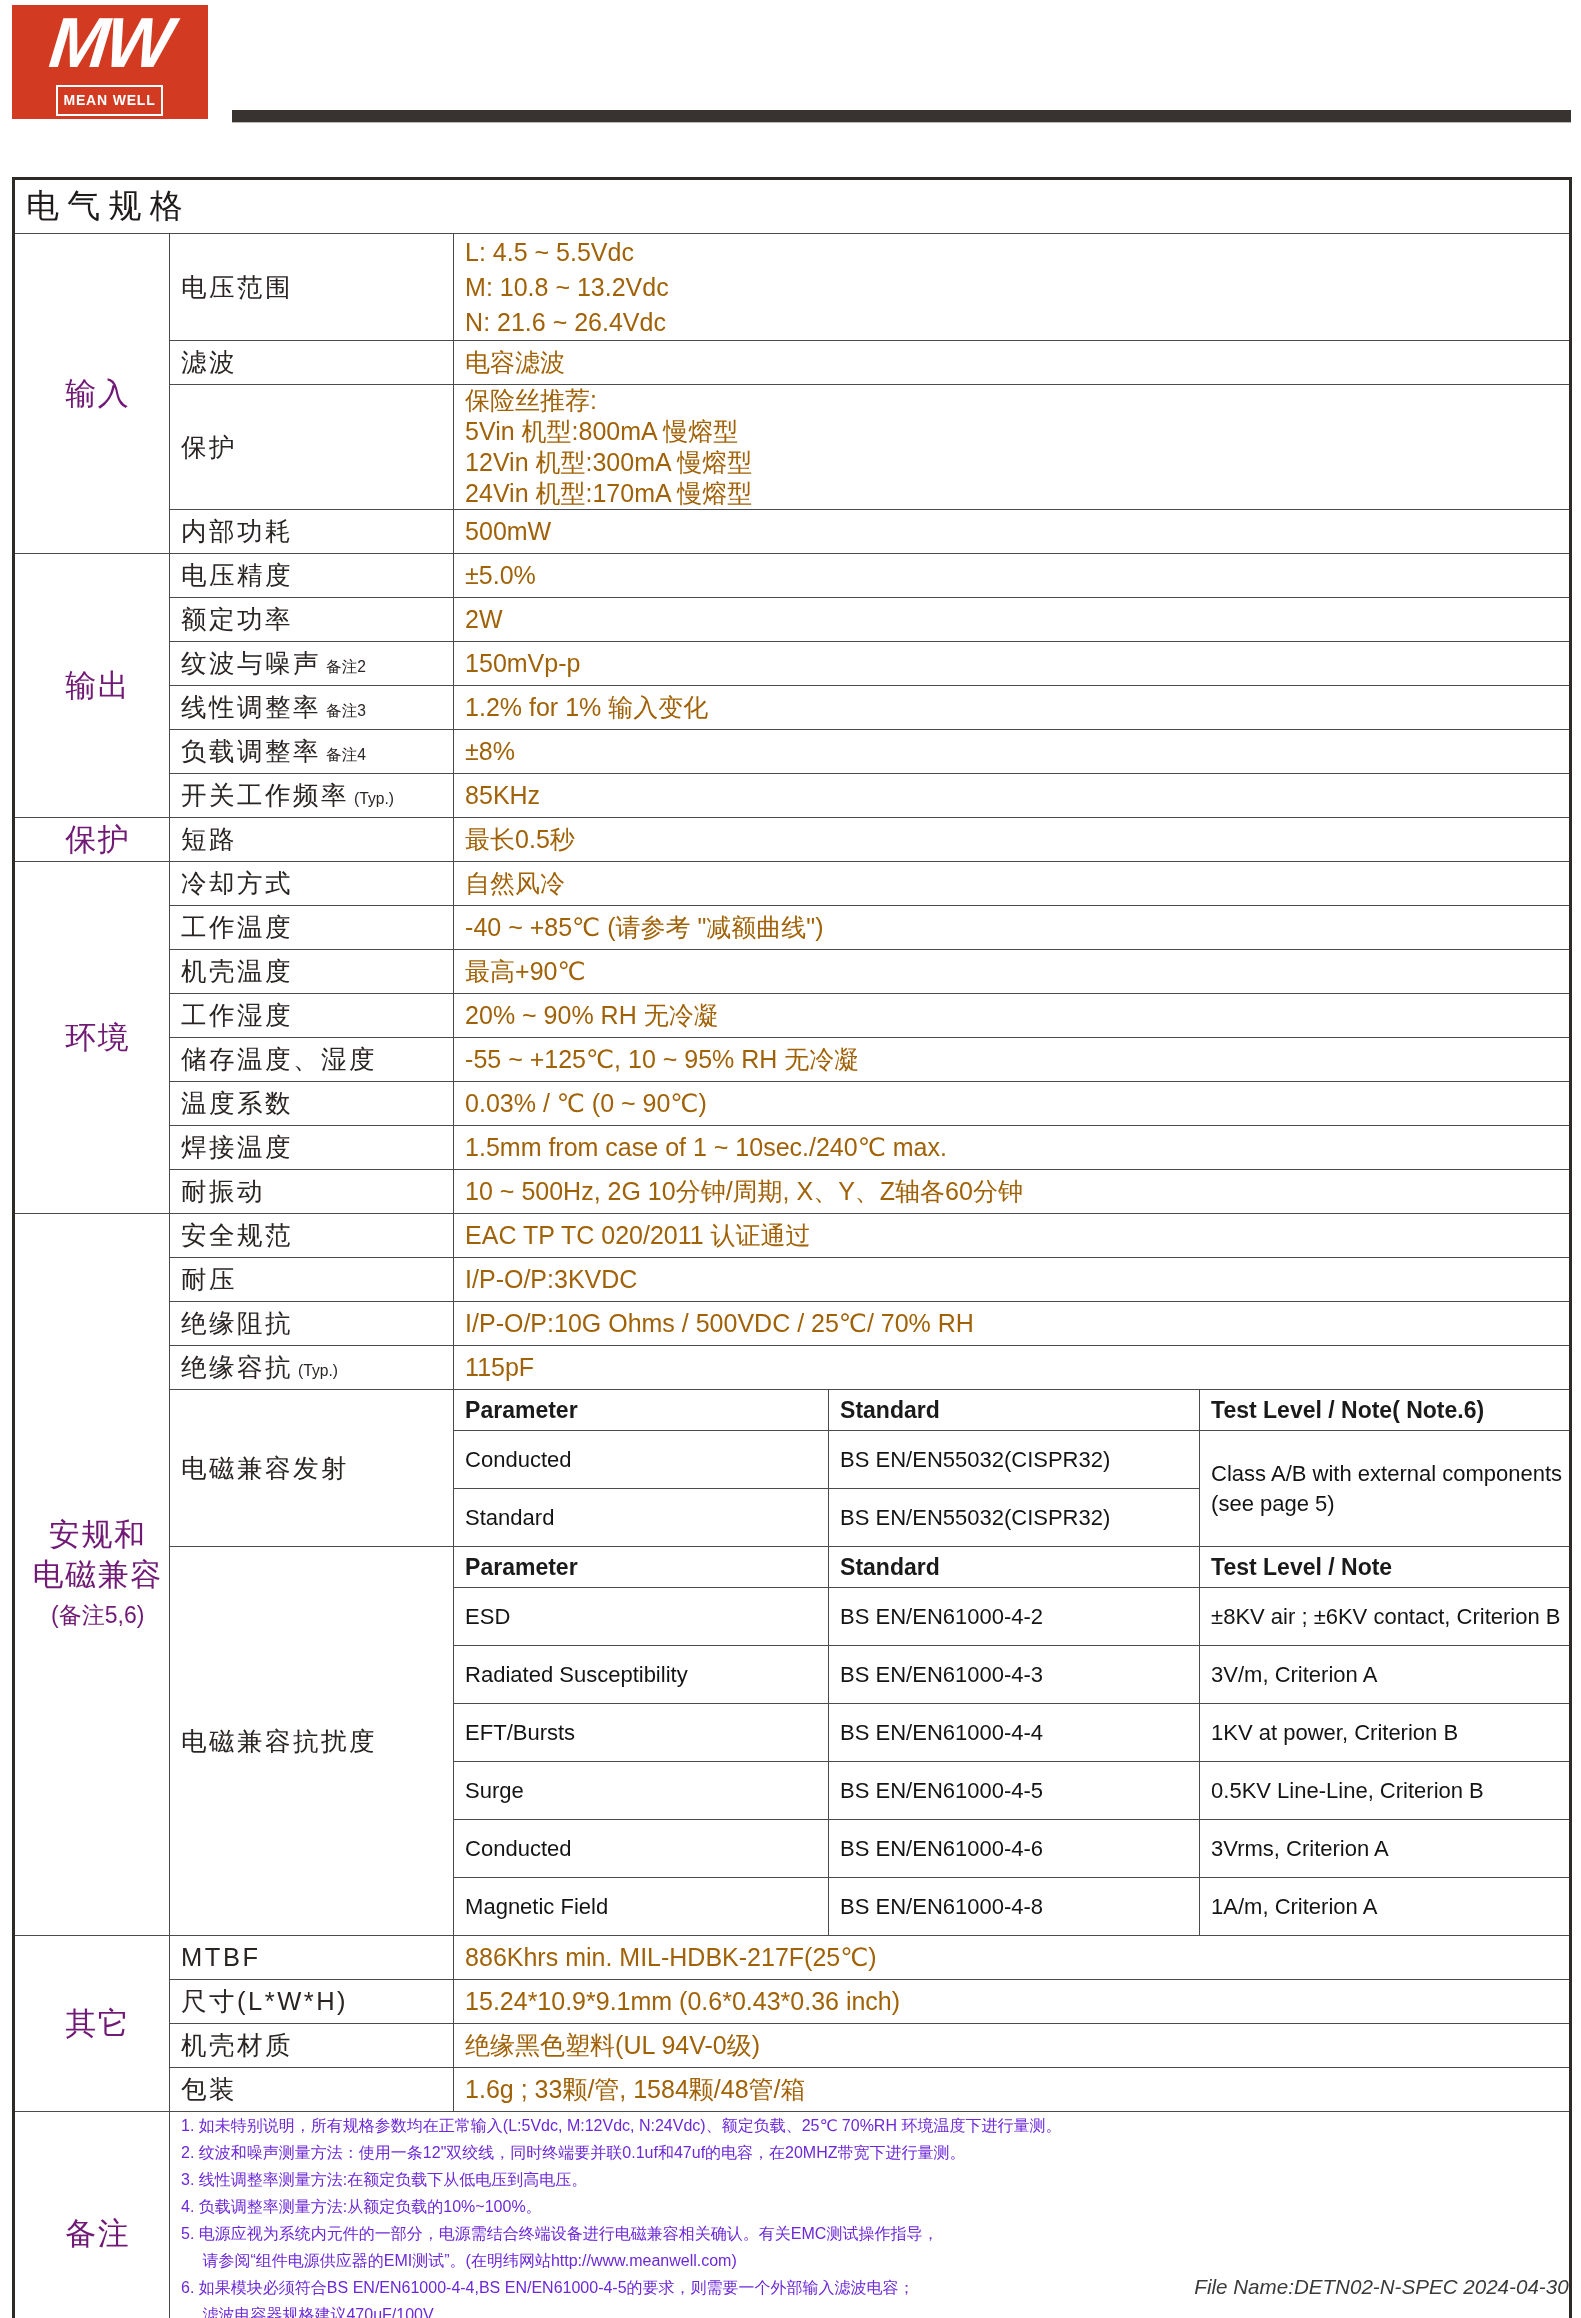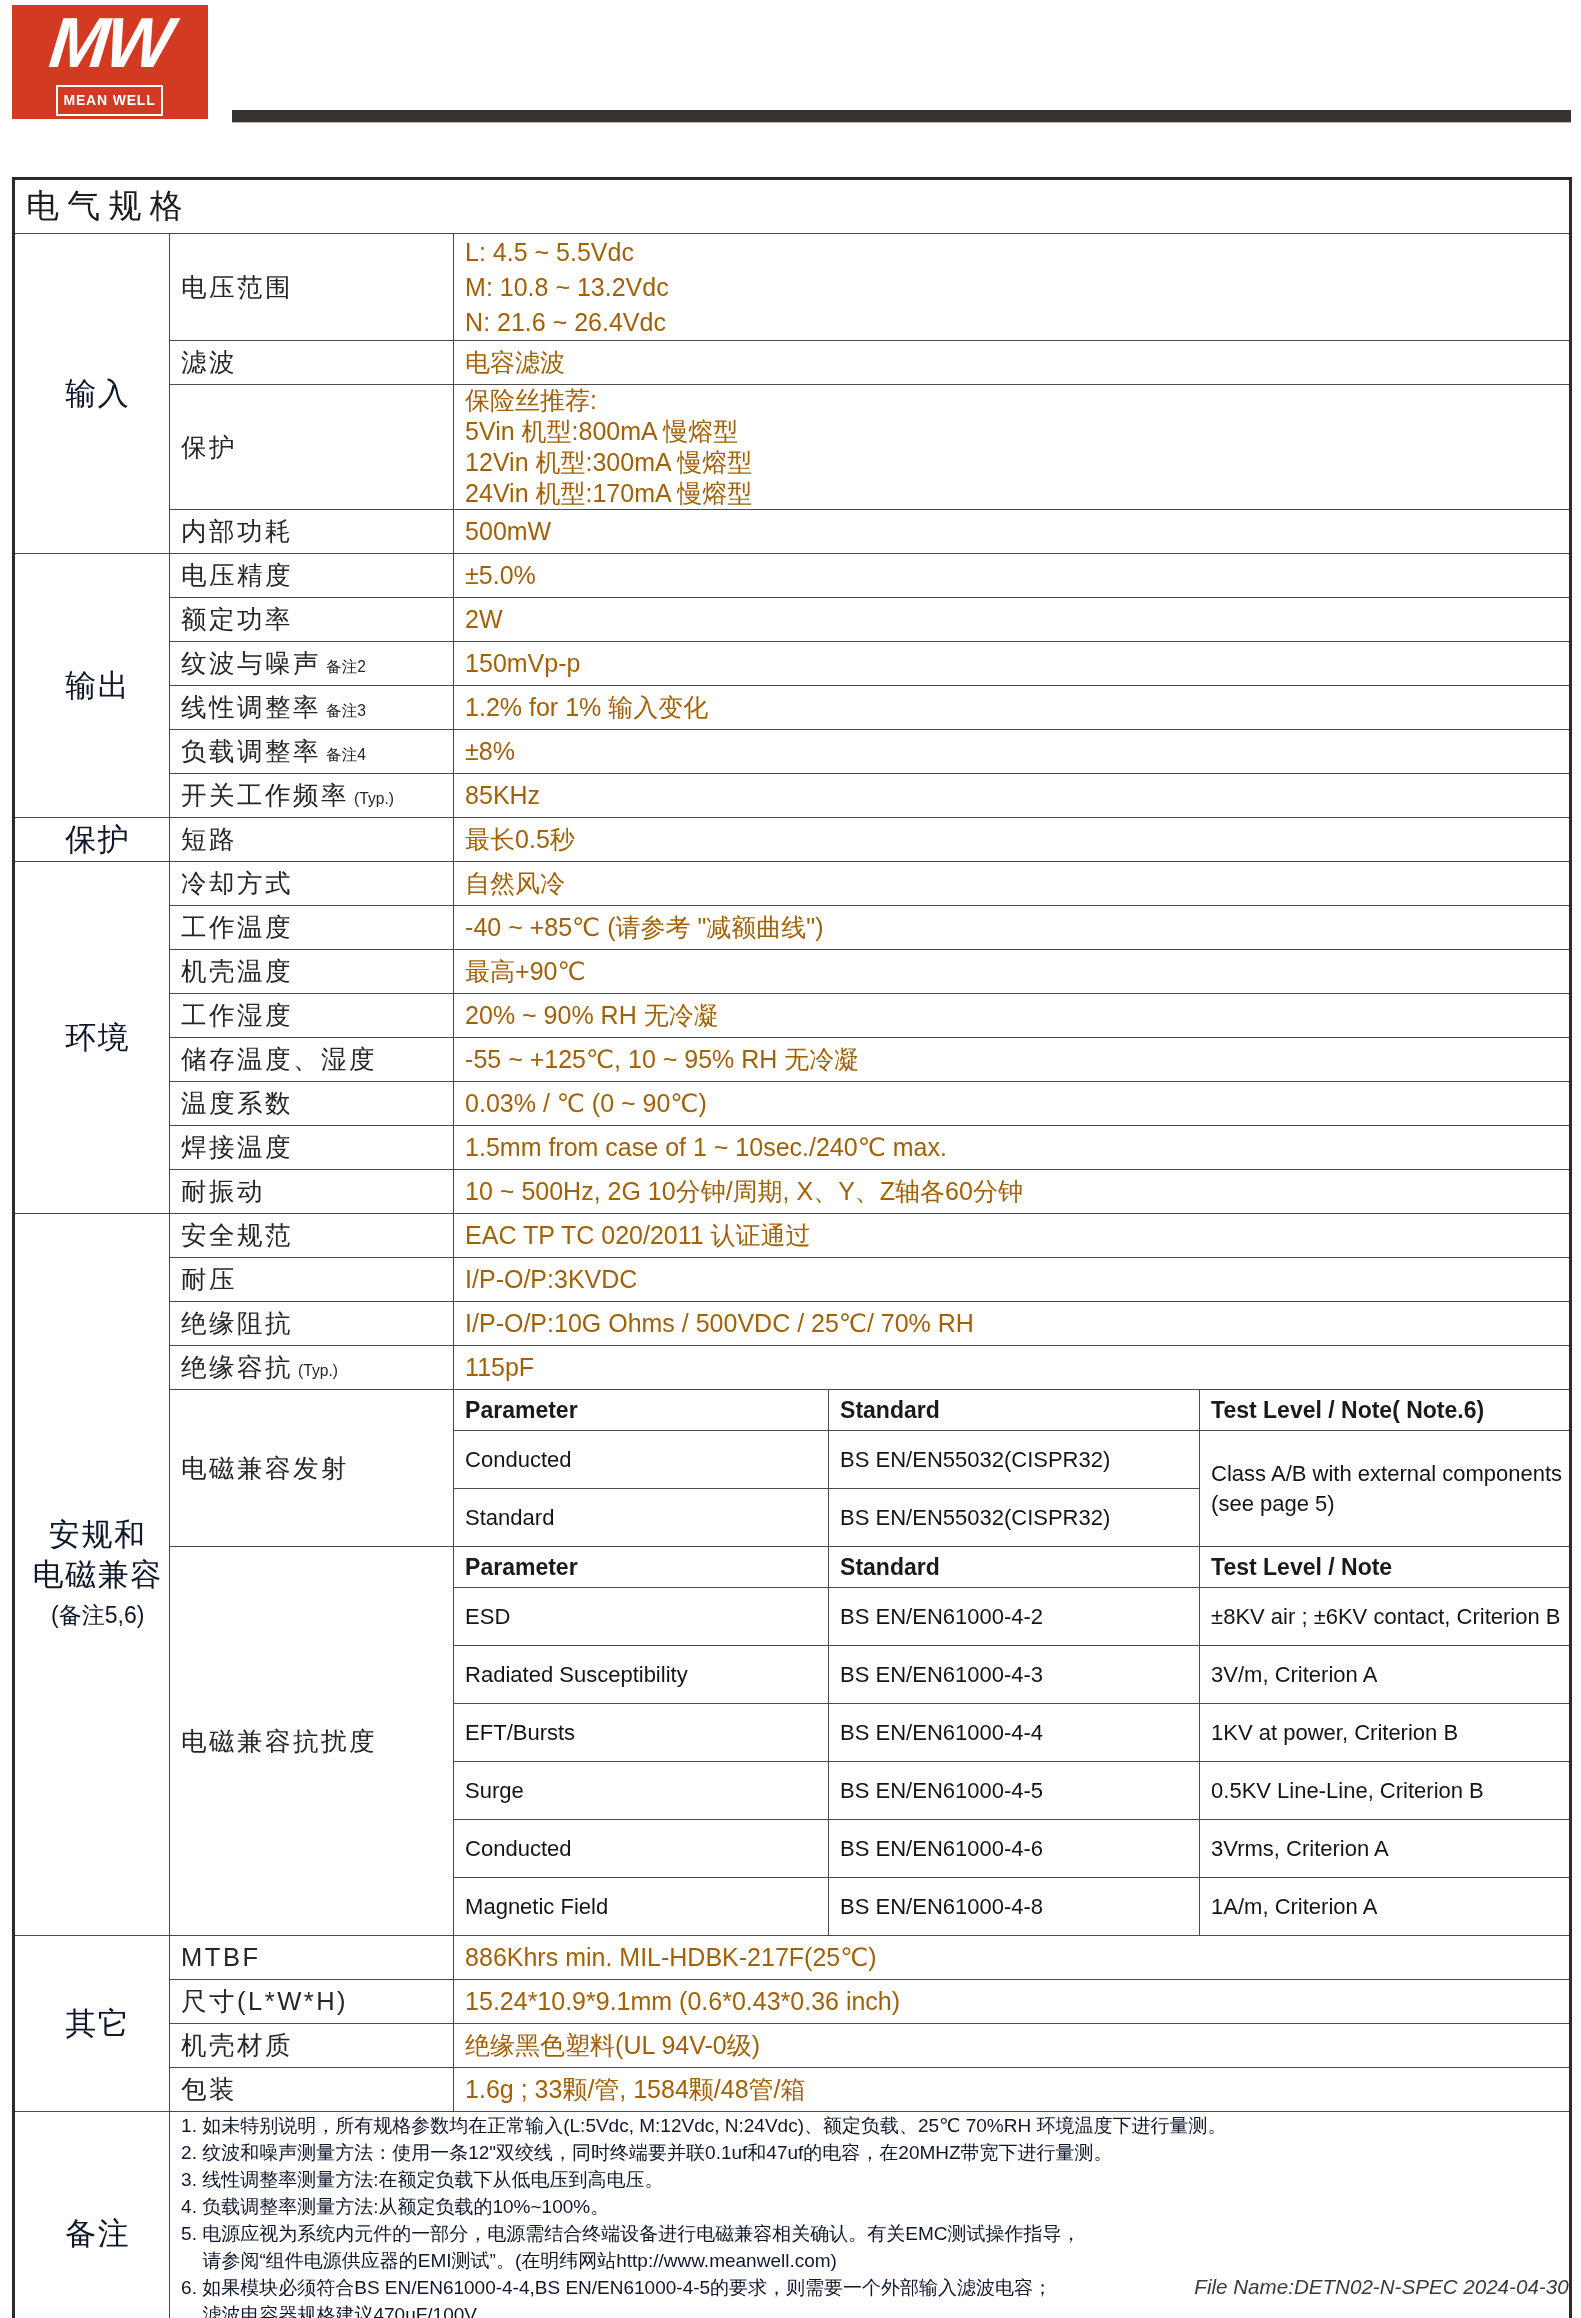--- a/index.html
+++ b/index.html
@@ -39,40 +39,40 @@
   }
   #spec-table td{
     border:1.6px solid #4a4b4d;vertical-align:middle;overflow:hidden;
     padding:0 0 0 10.7px;background:#ffffff;
   }
   #spec-table{border:3.3px solid #2e2a28;padding-left:28px;}
   tr.sec td{border-top:3.3px solid #2e2a28;}
   td.bg-b{background:#cbd5dc;}
   td.bg-w{background:#ffffff;}
   td.secname{
-    text-align:center;padding:0;font-size:31px;color:#0f172a;letter-spacing:3.3px;
+    text-align:center;padding:0;font-size:31px;color:#701a75;letter-spacing:3.3px;
   }
   td.secname .ln{display:block;line-height:40px;letter-spacing:1.6px;}
   td.secname .ln.small{font-size:23px;letter-spacing:0;}
   .hdr-row td{
     font-size:33px;letter-spacing:8.2px;color:#1f1b1a;height:53px;
   }
   td.lbl{font-size:25.5px;letter-spacing:2.5px;color:#2a2423;}
   td.lbl .sub{font-size:15.6px;letter-spacing:0;margin-left:5px;}
   td.val{font-size:25px;letter-spacing:0;color:#a16207;}
   td.val .line{display:block;line-height:35px;}
   tr.h-std{height:44px;}
   tr.h-vr{height:107px;}
   tr.h-pr{height:125px;}
   tr.h-emc{height:58px;}
   tr.h-emch{height:41px;}
   td.nh{font-weight:bold;font-size:23px;color:#1a1a1a;}
   td.nv{font-size:22px;color:#141414;}
   td.notes-cell{vertical-align:top;padding:6.6px 8.2px 6.6px 16.5px;}
-  td.notes-cell .nline{display:block;font-size:19px;line-height:27px;color:#0f172a;white-space:nowrap;}
+  td.notes-cell .nline{display:block;font-size:16px;line-height:27px;color:#6d28d9;white-space:nowrap;}
   td.notes-cell .nline.cont{padding-left:21.4px;}
   td.top-label{vertical-align:top;padding-top:11.5px;}
   
   #footer{
     position:absolute;right:12.4px;top:2275px;font-size:20.6px;font-style:italic;color:#3a3a3a;
     letter-spacing:0;
   }
 </style>
 </head>
 <body>

